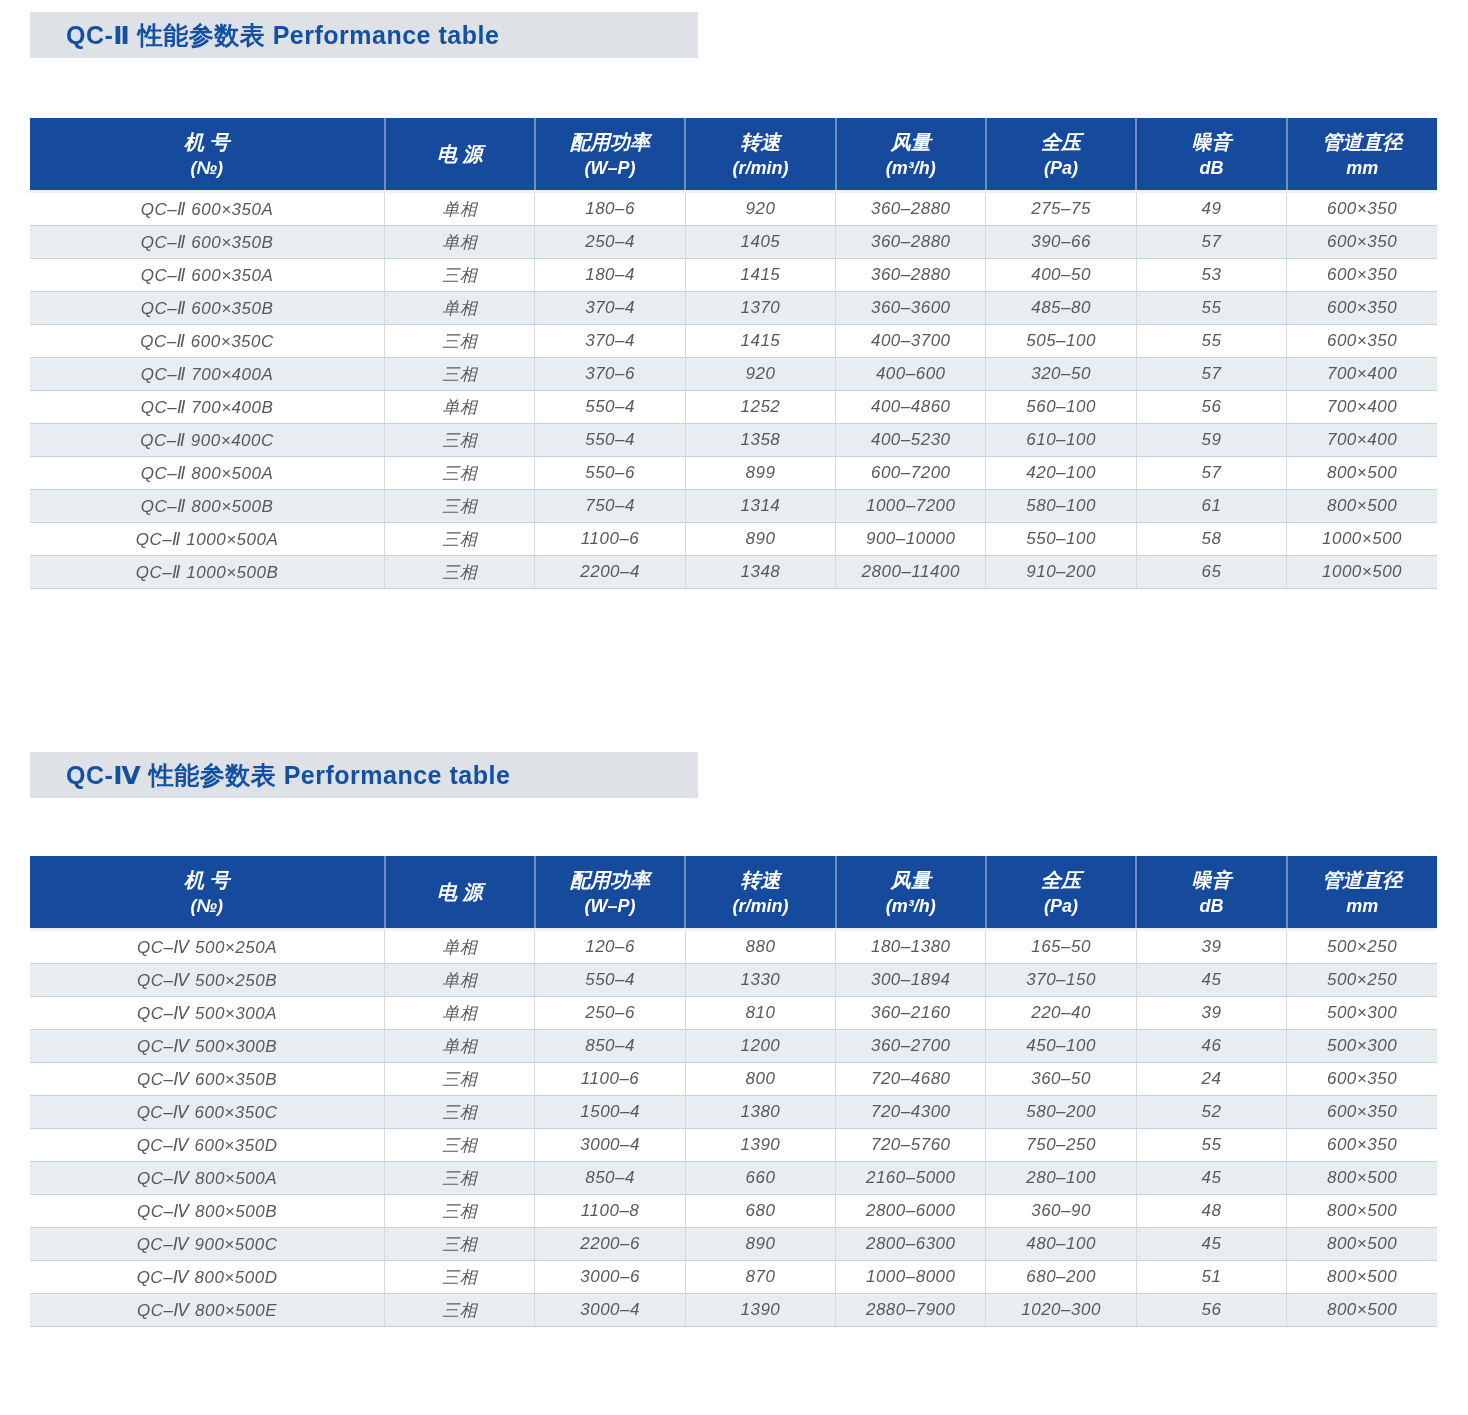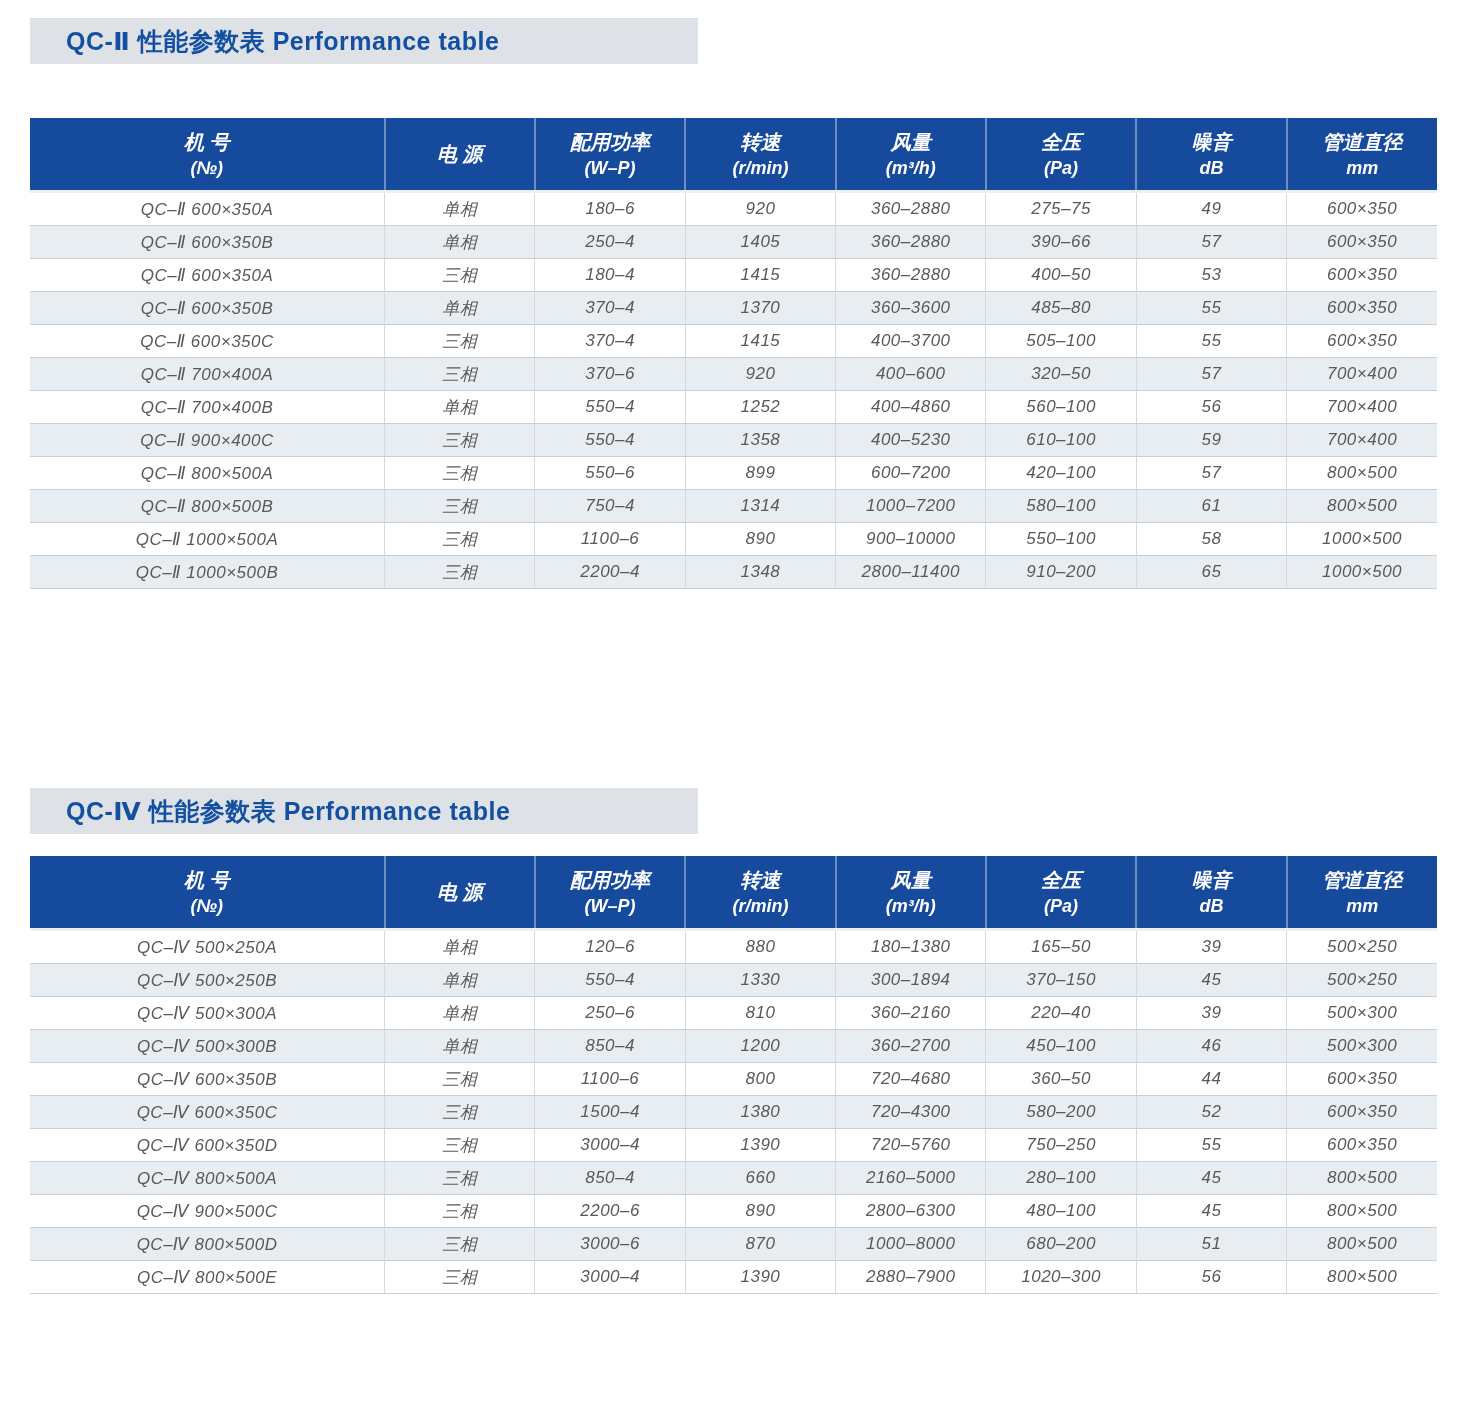--- a/index.html
+++ b/index.html
@@ -21,22 +21,22 @@
     align-items: center;
   }
   .title-bar h2 {
     margin: 0 0 0 36px;
     font-size: 25px;
     font-weight: bold;
     color: #1450a2;
     letter-spacing: 0.5px;
     white-space: nowrap;
   }
-  #title-bar-1 { top: 18px; }
-  #title-bar-2 { top: 788px; text-align: center; }
+  #title-bar-1 { top: 12px; }
+  #title-bar-2 { top: 752px; text-align: center; }
 
   table.perf {
     position: absolute;
     left: 30px;
     width: 1407px;
     border-collapse: collapse;
     table-layout: fixed;
     font-style: italic;
   }
   #table-1 { top: 118px; }
@@ -350,21 +350,21 @@
           <td>46</td>
           <td>500×300</td>
         </tr>
         <tr>
           <td>QC–Ⅳ 600×350B</td>
           <td>三相</td>
           <td>1100–6</td>
           <td>800</td>
           <td>720–4680</td>
           <td>360–50</td>
-          <td>44</td>
+          <td>24</td>
           <td>600×350</td>
         </tr>
         <tr>
           <td>QC–Ⅳ 600×350C</td>
           <td>三相</td>
           <td>1500–4</td>
           <td>1380</td>
           <td>720–4300</td>
           <td>580–200</td>
           <td>52</td>
@@ -384,20 +384,30 @@
           <td>QC–Ⅳ 800×500A</td>
           <td>三相</td>
           <td>850–4</td>
           <td>660</td>
           <td>2160–5000</td>
           <td>280–100</td>
           <td>45</td>
           <td>800×500</td>
         </tr>
         <tr>
+          <td>QC–Ⅳ 800×500B</td>
+          <td>三相</td>
+          <td>1100–8</td>
+          <td>680</td>
+          <td>2800–6000</td>
+          <td>360–90</td>
+          <td>48</td>
+          <td>800×500</td>
+        </tr>
+        <tr>
           <td>QC–Ⅳ 900×500C</td>
           <td>三相</td>
           <td>2200–6</td>
           <td>890</td>
           <td>2800–6300</td>
           <td>480–100</td>
           <td>45</td>
           <td>800×500</td>
         </tr>
         <tr>

